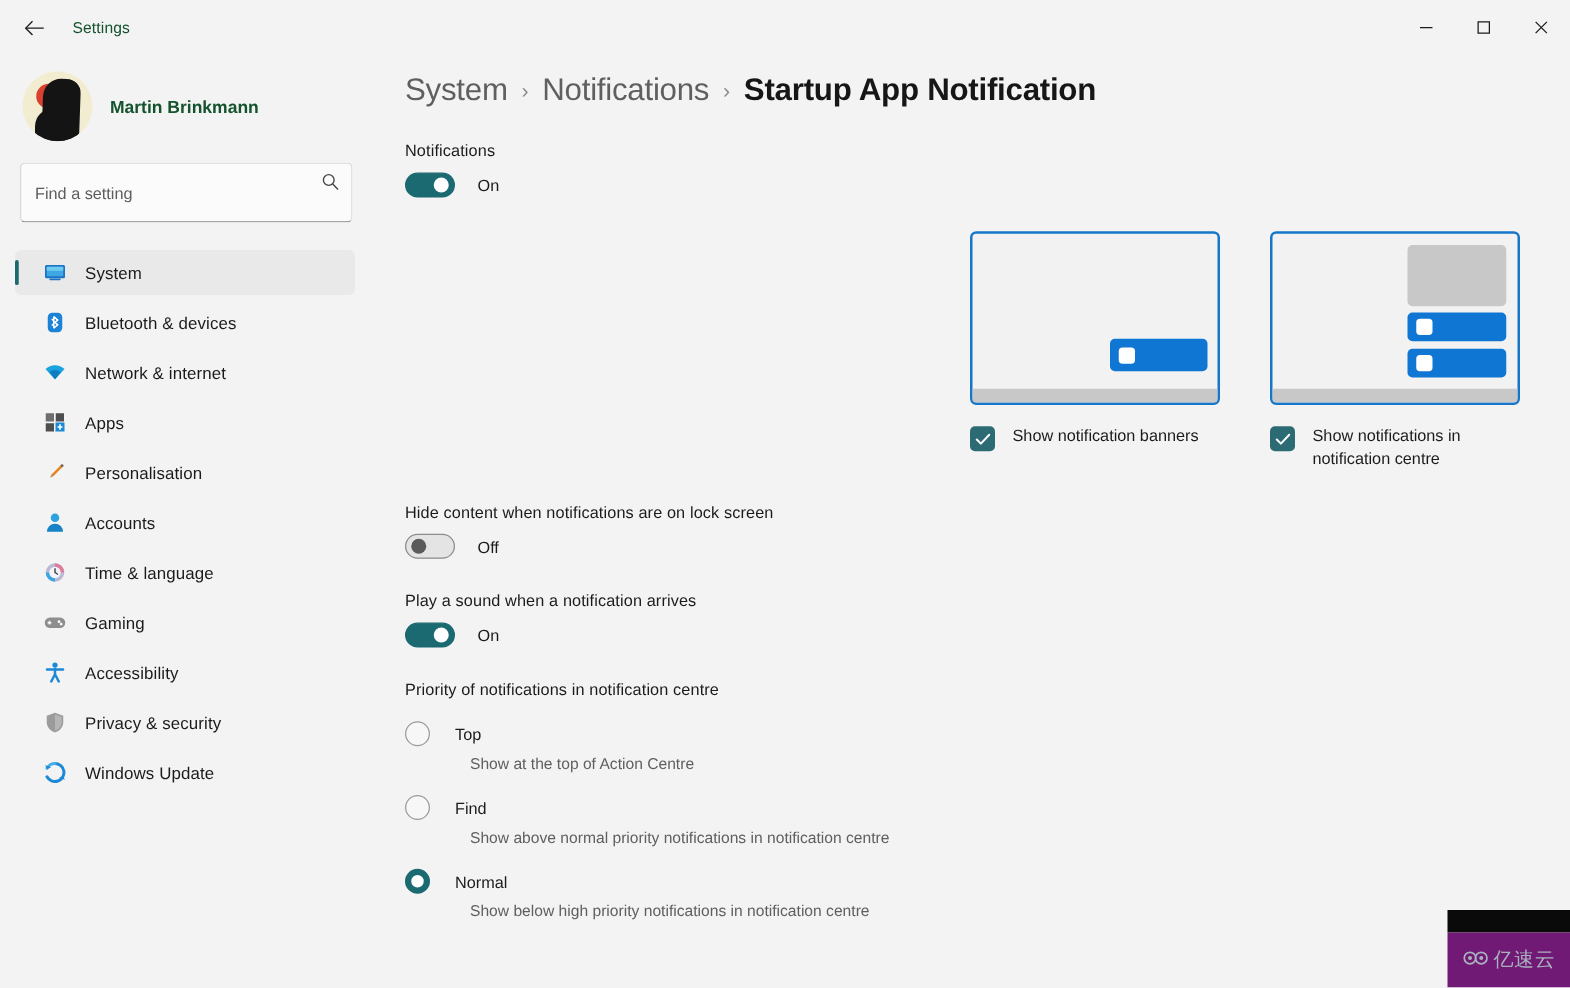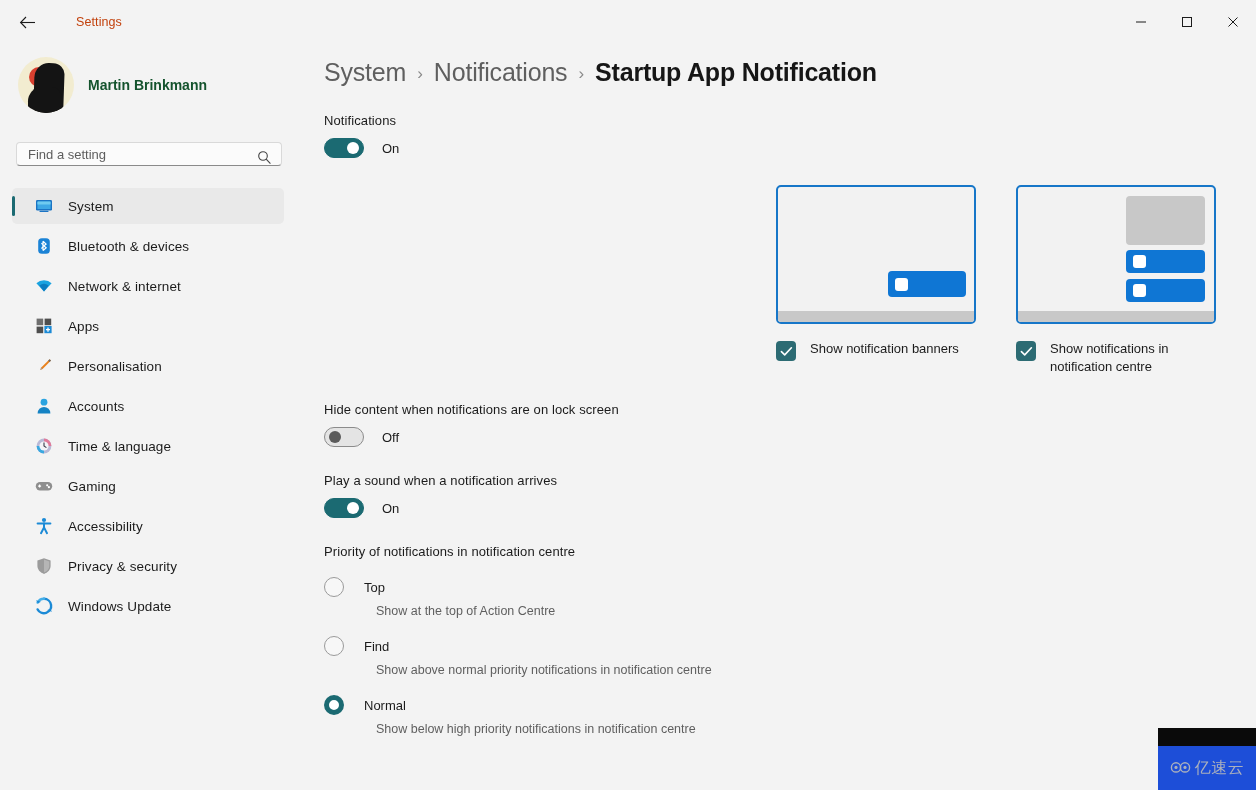--- a/index.html
+++ b/index.html
@@ -18,21 +18,21 @@
     background: #f3f3f3;
     display: flex; align-items: center;
   }
   .back-btn {
     width: 34px; height: 30px; margin-left: 10px;
     display: flex; align-items: center; justify-content: center;
     border-radius: 4px; cursor: pointer;
   }
   .back-btn svg { display: block; }
   .title-text {
-    margin-left: 32px; font-size: 12.5px; color: #c2410c; letter-spacing: .1px;
+    margin-left: 14px; font-size: 12.5px; color: #14532d; letter-spacing: .1px;
   }
   .win-controls {
     position: absolute; right: 0; top: 0; height: 44px; display: flex;
   }
   .win-btn {
     width: 46px; height: 44px; display: flex; align-items: center; justify-content: center;
     cursor: pointer;
   }
 
   
@@ -58,23 +58,23 @@
   .avatar .fig2 {
     position: absolute; left: 10px; top: 30px; width: 34px; height: 26px;
     background: #141414;
     border-radius: 40% 30% 8% 8% / 55% 45% 8% 8%;
   }
   .profile-name {
     margin-left: 14px; font-size: 14px; font-weight: bold; color: #14532d;
   }
   .search-wrap { padding: 16px 18px 0 16px; }
   .search-box {
-    position: relative; height: 24px; background: #fbfbfb;
+    position: relative; height: 48px; background: #fbfbfb;
     border: 1px solid #d9d9d9; border-bottom-color: #8a8a8a;
-    border-radius: 4px; display: flex; align-items: center; margin-top: 12px;
+    border-radius: 4px; display: flex; align-items: center;
   }
   .search-box input {
     flex: 1; border: 0; outline: 0; background: transparent;
     font-family: inherit; font-size: 13px; color: #1b1b1b;
     padding: 0 30px 0 11px;
   }
   .search-box input::placeholder { color: #5d5d5d; }
   .search-icon { position: absolute; right: 9px; top: 7px; }
 
   .nav { margin-top: 22px; padding: 0 16px 0 12px; }
@@ -194,21 +194,21 @@
   
   .watermark {
     position: absolute; right: 0; bottom: 0; width: 126px; height: 68px;
     pointer-events: none;
   }
   .watermark .wbar {
     position: absolute; left: 28px; top: 6px; right: 0; height: 18px; background: #0a0a0a;
   }
   .watermark .wbox {
     position: absolute; left: 28px; top: 24px; right: 0; bottom: 0;
-    background: #1d4ed8; display: flex; align-items: center; justify-content: center;
+    background: #701a75; display: flex; align-items: center; justify-content: center;
   }
   .watermark .wtext {
     font-size: 16px; color: #aab0bd; letter-spacing: .5px;
     display: flex; align-items: center; gap: 3px;
   }
   .wglyph { font-size: 15px; color: #aab0bd; }
 </style>
 </head>
 <body>
 

